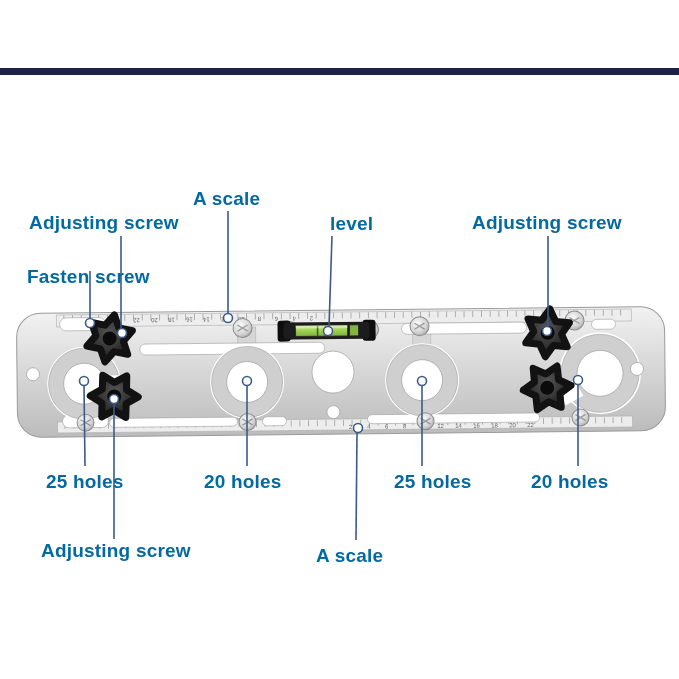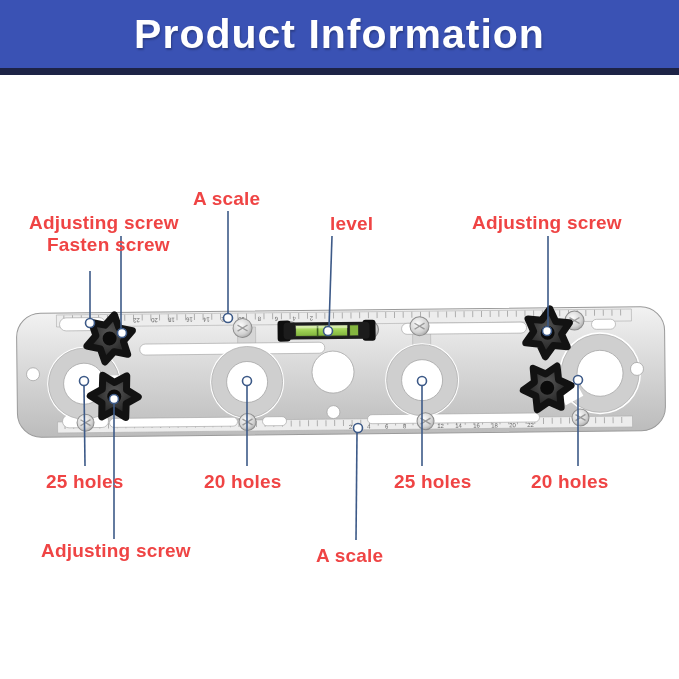--- a/index.html
+++ b/index.html
@@ -12,33 +12,30 @@
     background:#3a52b4;display:flex;align-items:center;justify-content:center;
   }
   .header-underline{
     position:absolute;left:0;top:68px;width:679px;height:7px;background:#1d2346;
   }
   .header-title{
     color:#ffffff;font-size:41px;font-weight:bold;letter-spacing:1px;
     text-shadow:1px 2px 2px rgba(0,0,0,0.25);
   }
   .label{
-    position:absolute;color:#ef4444;font-size:19px;font-weight:bold;
+    position:absolute;color:#0369a1;font-size:19px;font-weight:bold;
     letter-spacing:0.2px;white-space:nowrap;
   }
   .overlay-svg,.plate-svg{position:absolute;}
 </style>
 </head>
 <body>
 
 <div class="canvas">
 
-  <div class="header-bar">
-    <div class="header-title">Product Information</div>
-  </div>
   <div class="header-underline"></div>
 
   <svg class="plate-svg" style="left:12px;top:296px;" width="660" height="150" viewBox="0 0 660 150">
     <defs>
       <linearGradient id="bodyGrad" x1="0" y1="0" x2="0" y2="1">
         <stop offset="0" stop-color="#f2f2f2"></stop>
         <stop offset="0.45" stop-color="#d9d9d9"></stop>
         <stop offset="1" stop-color="#bcbcbc"></stop>
       </linearGradient>
       <radialGradient id="screwGrad" cx="0.4" cy="0.35" r="0.8">
@@ -241,21 +238,21 @@
       <circle cx="114" cy="399" r="4.5"></circle>
       <circle cx="247" cy="381" r="4.5"></circle>
       <circle cx="358" cy="428" r="4.5"></circle>
       <circle cx="422" cy="381" r="4.5"></circle>
       <circle cx="578" cy="380" r="4.5"></circle>
     </g>
   </svg>
 
   <div class="label" style="left:193px;top:188px;">A scale</div>
   <div class="label" style="left:29px;top:212px;">Adjusting screw</div>
-  <div class="label" style="left:27px;top:234px;margin-left:20px;">Fasten screw</div>
+  <div class="label" style="left:27px;top:266px;">Fasten screw</div>
   <div class="label" style="left:330px;top:213px;">level</div>
   <div class="label" style="left:472px;top:212px;">Adjusting screw</div>
   <div class="label" style="left:46px;top:471px;">25 holes</div>
   <div class="label" style="left:204px;top:471px;">20 holes</div>
   <div class="label" style="left:394px;top:471px;">25 holes</div>
   <div class="label" style="left:531px;top:471px;">20 holes</div>
   <div class="label" style="left:41px;top:540px;">Adjusting screw</div>
   <div class="label" style="left:316px;top:545px;">A scale</div>
 
 </div>

